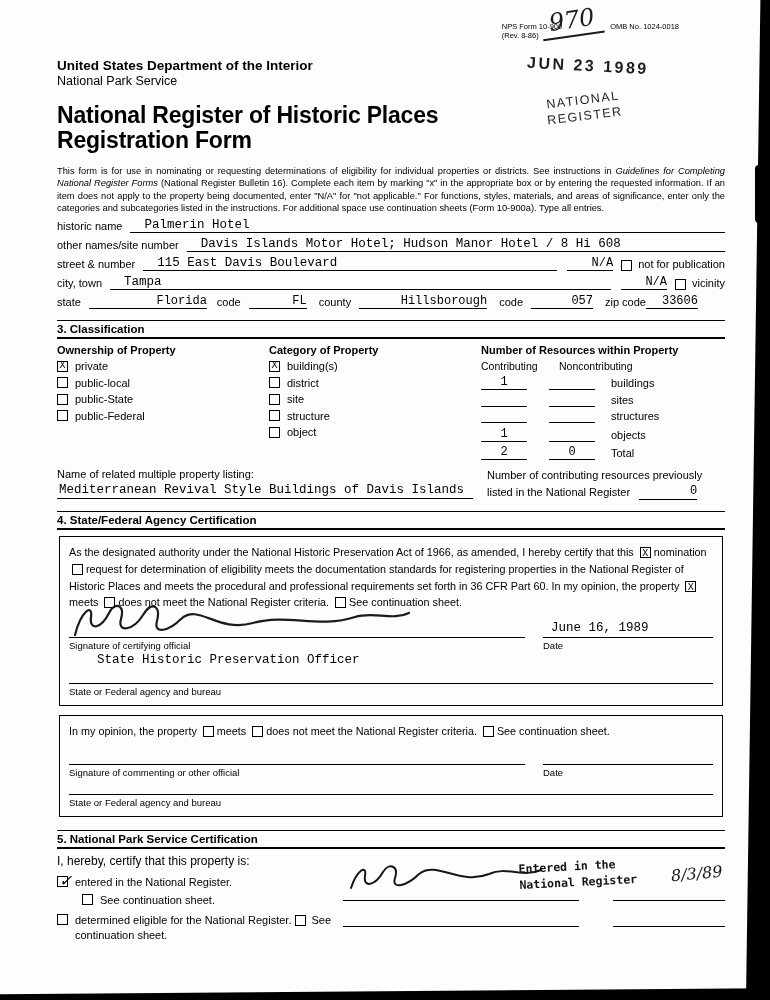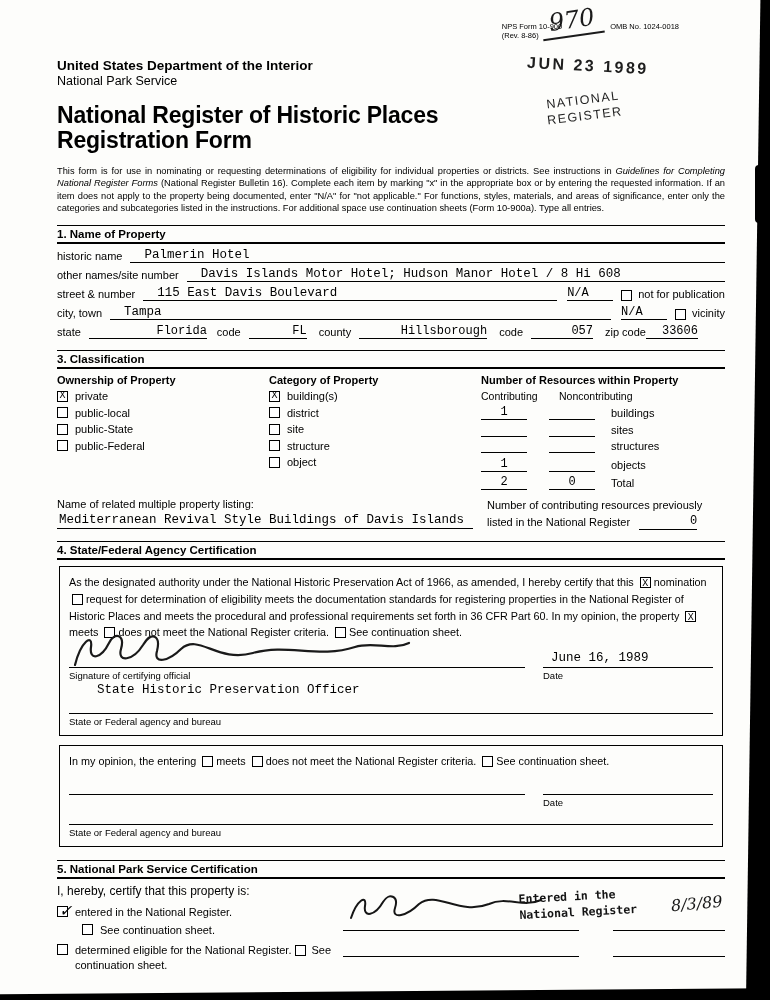--- a/index.html
+++ b/index.html
@@ -33,21 +33,21 @@
   .title { margin-top:15px; font-size:23px; line-height:1.08; font-weight:bold; letter-spacing:-0.2px; }
   .instructions { margin-top:13px; font-size:9.3px; line-height:1.3; text-align:justify; width:100%; }
 
   .sec-head { margin-top:11px; font-weight:bold; font-size:11.5px; border-top:1px solid #000;
               border-bottom:2px solid #000; padding:2px 0 2px; }
 
   .frow { display:flex; align-items:flex-end; font-size:11px; margin-top:4px; }
   .flabel { white-space:nowrap; padding-right:8px; padding-bottom:1px; }
   .typed { font-family:"Liberation Mono","DejaVu Sans Mono",monospace; }
   .fvalue { flex:1; border-bottom:1.2px solid #000; font-size:12.5px; padding:0 4px 0 14px; min-height:14px; white-space:nowrap; overflow:hidden; }
-  .na-cell { width:46px; border-bottom:1.2px solid #000; text-align:left; font-size:12px; margin:0 8px 0 10px; }
+  .na-cell { width:46px; border-bottom:1.2px solid #000; text-align:right; font-size:12px; margin:0 8px 0 10px; }
   .cb-after { padding-left:6px; padding-bottom:1px; white-space:nowrap; }
 
   .cb { display:inline-block; width:11px; height:11px; border:1.3px solid #000; background:#fff;
         position:relative; vertical-align:-1px; flex:none; }
   .cb-mark { position:absolute; left:0; top:-2px; width:100%; text-align:center; font-size:10px;
              font-family:"Liberation Mono",monospace; overflow:visible; }
   .cb-mark.hand { font-family:"DejaVu Serif",serif; font-style:italic; font-size:16px; top:-7px; left:1px; }
 
   
   .slot { display:inline-block; border-bottom:1.2px solid #000; text-align:right; font-size:12px; min-height:14px; vertical-align:bottom; }
@@ -135,21 +135,20 @@
     <div class="dept">United States Department of the Interior</div>
     <div class="agency">National Park Service</div>
 
     <h1 class="title">
       <span>National Register of Historic Places</span><br>
       <span>Registration Form</span>
     </h1>
 
     <p class="instructions"><span>This form is for use in nominating or requesting determinations of eligibility for individual properties or districts. See instructions in </span><i>Guidelines for Completing National Register Forms</i><span> (National Register Bulletin 16). Complete each item by marking "x" in the appropriate box or by entering the requested information. If an item does not apply to the property being documented, enter "N/A" for "not applicable." For functions, styles, materials, and areas of significance, enter only the categories and subcategories listed in the instructions. For additional space use continuation sheets (Form 10-900a). Type all entries.</span></p>
 
-    <div class="sec-head">1.  Name of Property</div>
     <div class="frow">
       <span class="flabel">historic name</span>
       <span class="fvalue typed">Palmerin Hotel</span>
     </div>
     <div class="frow">
       <span class="flabel">other names/site number</span>
       <span class="fvalue typed">Davis Islands Motor Hotel; Hudson Manor Hotel  / 8 Hi 608</span>
     </div>
 
     <div class="frow">
@@ -316,28 +315,29 @@
           <div class="sig-line"></div>
           <div class="sig-label">Date</div>
         </div>
       </div>
       <div class="agency-line"></div>
       <div class="sig-label">State or Federal agency and bureau</div>
     </div>
 
     <div class="cert-box box2" style="margin-top:9px">
       <p class="cert-text">
-        <span>In my opinion, the entering</span>
+        <span>In my opinion, the property</span>
         <span class="cb"><span class="cb-mark"></span></span><span>meets</span>
         <span class="cb"><span class="cb-mark"></span></span><span>does not meet the National Register criteria.</span>
         <span class="cb"><span class="cb-mark"></span></span><span>See continuation sheet.</span>
       </p>
       <div class="sig-row">
         <div class="sig-left">
           <div class="sig-line"></div>
+          <div class="sig-label">Signature of commenting or other official</div>
         </div>
         <div class="sig-right">
           <div class="sig-line"></div>
           <div class="sig-label">Date</div>
         </div>
       </div>
       <div class="agency-line"></div>
       <div class="sig-label">State or Federal agency and bureau</div>
     </div>
 

